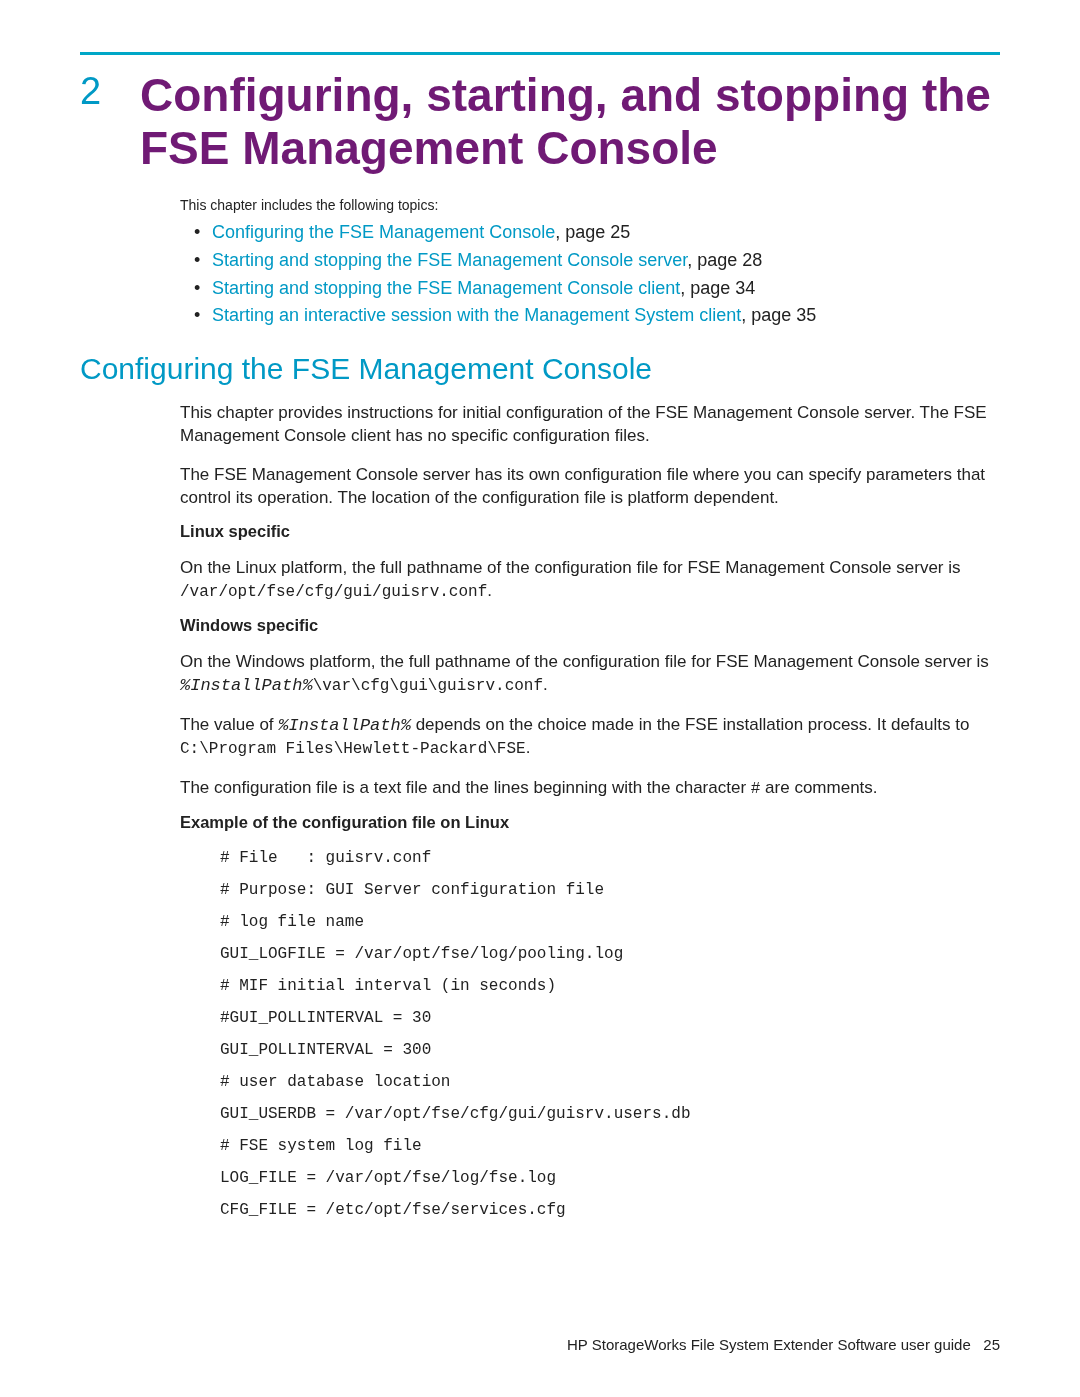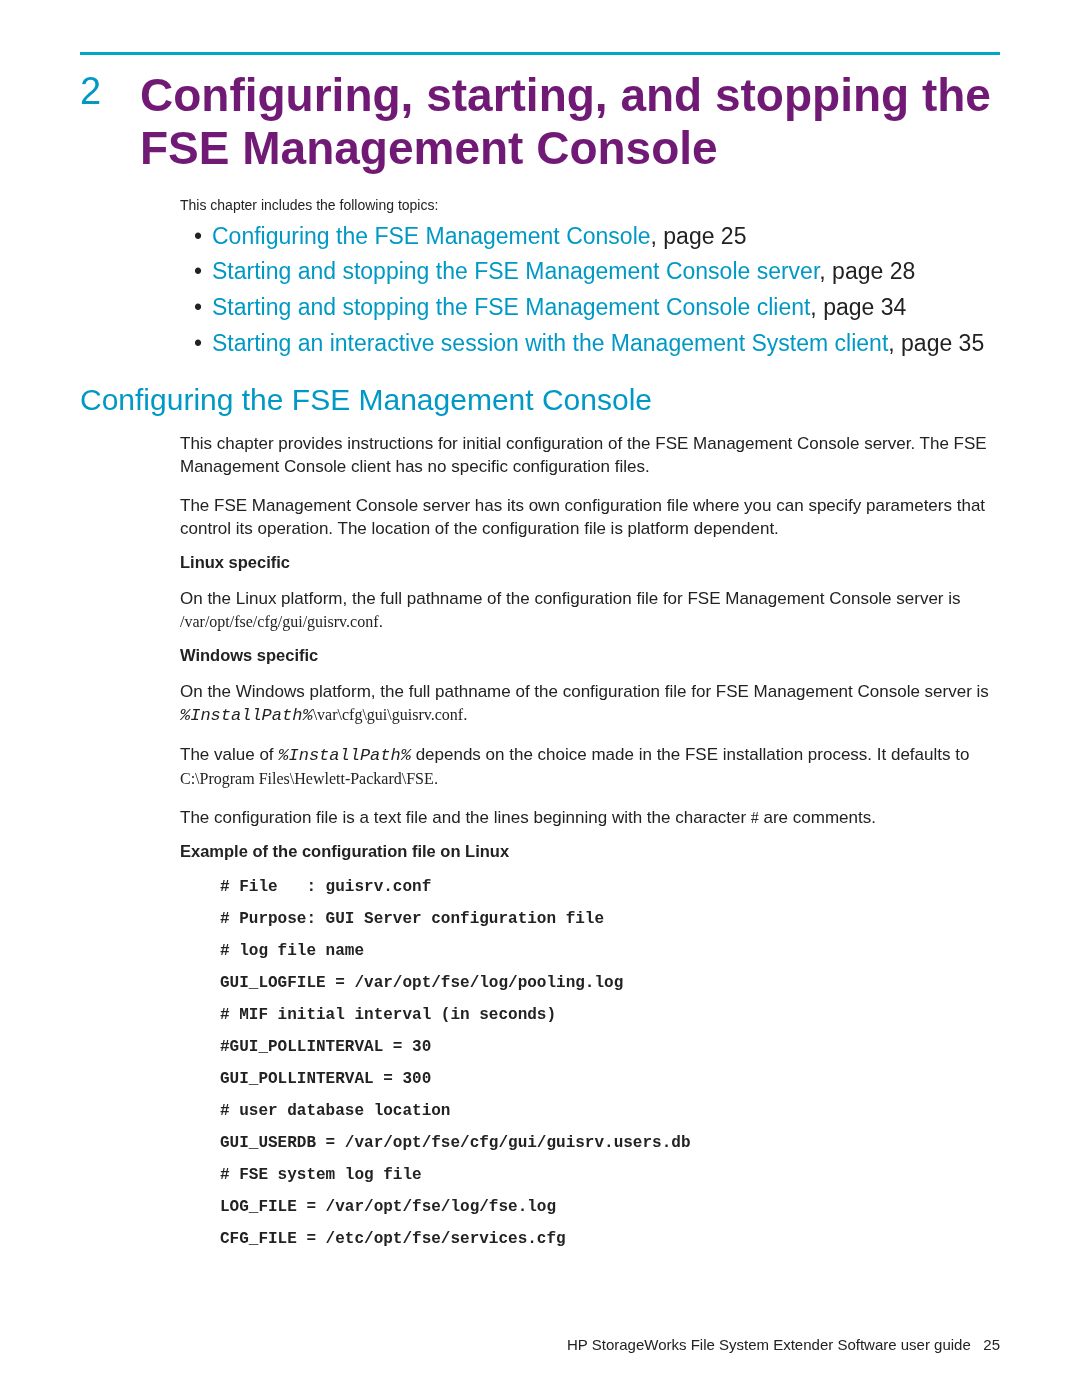--- a/index.html
+++ b/index.html
@@ -46,21 +46,21 @@
   .intro {
     font-size: 14px;
     margin-bottom: 6px;
   }
   ul.toc {
     list-style: none;
     padding-left: 18px;
     margin: 4px 0 22px 0;
   }
   ul.toc li {
-    font-size: 23px;
+    font-size: 18px;
     line-height: 1.55;
     padding-left: 0;
   }
   ul.toc li::before {
     content: "•";
     color: #222;
     display: inline-block;
     width: 18px;
     margin-left: -4px;
   }
@@ -77,37 +77,36 @@
     font-size: 17px;
     line-height: 1.35;
     margin: 16px 0 12px 0;
   }
   .bold-sub {
     font-weight: bold;
     font-size: 16.5px;
     margin: 11px 0 4px 0;
   }
   .mono {
-    font-family: Liberation Serif, serif;
+    font-family: Liberation Mono, monospace;
     font-size: 16px;
   }
   .mono-i {
     font-family: "Courier New", monospace;
     font-style: italic;
   }
   .codeblock {
     margin-left: 140px;
     margin-top: 10px;
   }
   .codeblock .line {
     font-family: "Courier New", monospace;
     font-size: 16px;
     white-space: pre;
     line-height: 2.0;
-    font-weight: bold;
   }
   .footer {
     position: absolute;
     bottom: 44px;
     right: 80px;
     font-size: 15px;
   }
 </style>
 </head>
 <body>

